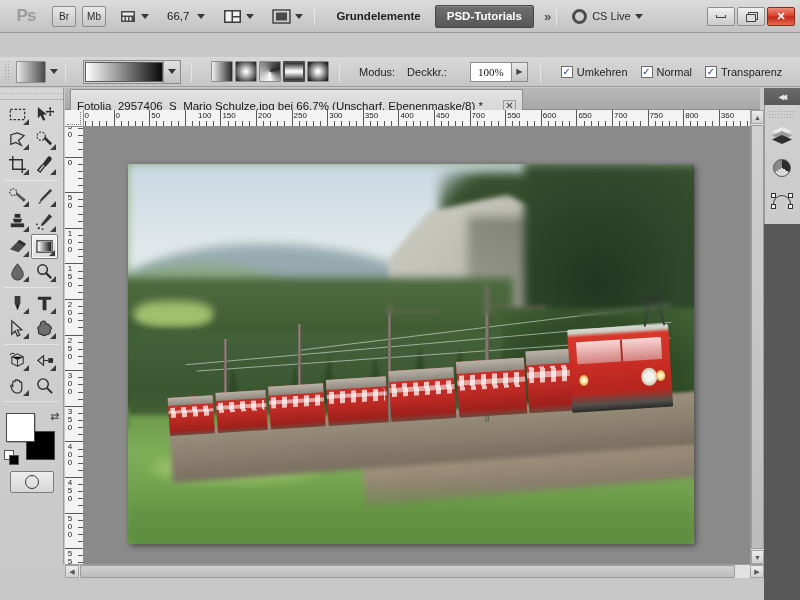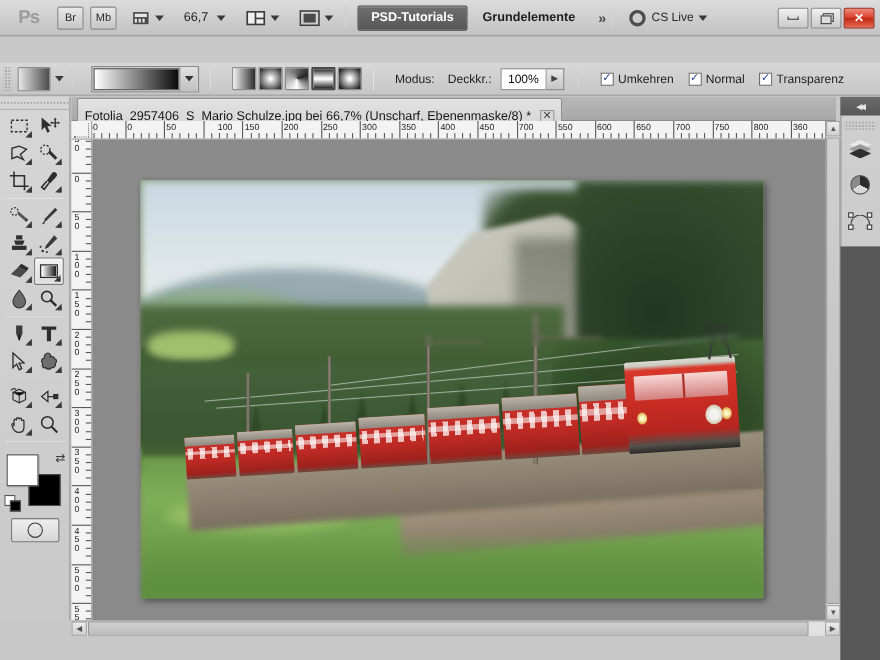--- a/index.html
+++ b/index.html
@@ -137,21 +137,21 @@
   .lbl { font-size: 11px; color: #1e1e1e; margin-left: 12px; }
   .combo {
     height: 20px; background: #ffffff; border: 1px solid #8a8a8a;
     display: flex; align-items: center; padding: 0 3px; margin-left: 5px;
     font-size: 11px; color: #101010; min-width: 108px;
   }
   .combo .smallcaret { margin-left: auto; }
   .numfield {
     height: 20px; width: 42px; background: #fff; border: 1px solid #8a8a8a;
     display: flex; align-items: center; justify-content: center;
-    font-size: 11px; color: #101010; margin-left: 8px;
+    font-size: 11px; color: #101010; margin-left: 23px; font-family: Liberation Serif, serif;
   }
   .spinbtn {
     width: 16px; height: 20px; border: 1px solid #8a8a8a; border-left: none;
     background: linear-gradient(to bottom,#e8e8e8,#c4c4c4);
     display: flex; align-items: center; justify-content: center;
     font-size: 8px; color: #444;
   }
   .chkwrap { display: flex; align-items: center; margin-left: 13px; }
   .chkbox {
     width: 12px; height: 12px; border: 1px solid #6d6d6d; background: #fff;
@@ -165,20 +165,21 @@
     position: absolute; left: 65px; top: 88px; width: 695px; height: 22px;
     background: linear-gradient(to bottom, #b8b8b8, #a8a8a8);
     border-bottom: 1px solid #8a8a8a;
   }
   .doctab {
     position: absolute; left: 5px; top: 1px; height: 25px;
     background: linear-gradient(to bottom, #e2e2e2, #d2d2d2);
     border: 1px solid #909090; border-bottom: none;
     display: flex; align-items: center; padding: 16px 6px;
     border-radius: 2px 2px 0 0;
+    gap: 12px;
   }
   .doctab-title { font-size: 11.5px; color: #171717; white-space: nowrap; }
   .tab-x {
     width: 13px; height: 13px; margin-left: 8px;
     border: 1px solid #9a9a9a; background: #d8d8d8;
     display: flex; align-items: center; justify-content: center;
     font-size: 10px; color: #444; line-height: 1;
   }
 
   
@@ -595,22 +596,22 @@
     <div class="appbtn plain" style="margin-left:10px;">
       <svg width="19" height="15" viewBox="0 0 19 15">
         <rect x="1" y="1" width="17" height="13" fill="none" stroke="#3d3d3d" stroke-width="1.4"></rect>
         <rect x="4" y="3.5" width="11" height="8" fill="#4a4a4a"></rect>
       </svg>
       <div class="caret"></div>
     </div>
 
     <div class="sep-v"></div>
 
+    <div class="wsbtn">Grundelemente</div>
     <div class="wsbtn active">PSD-Tutorials</div>
-    <div class="wsbtn">Grundelemente</div>
     <div class="chev2">»</div>
 
     <div class="sep-v"></div>
 
     <div class="cslive">
       <div class="cs-ring"></div>
       <span class="cs-text">CS Live</span>
       <div class="caret" style="margin-left:4px;"></div>
     </div>
 

